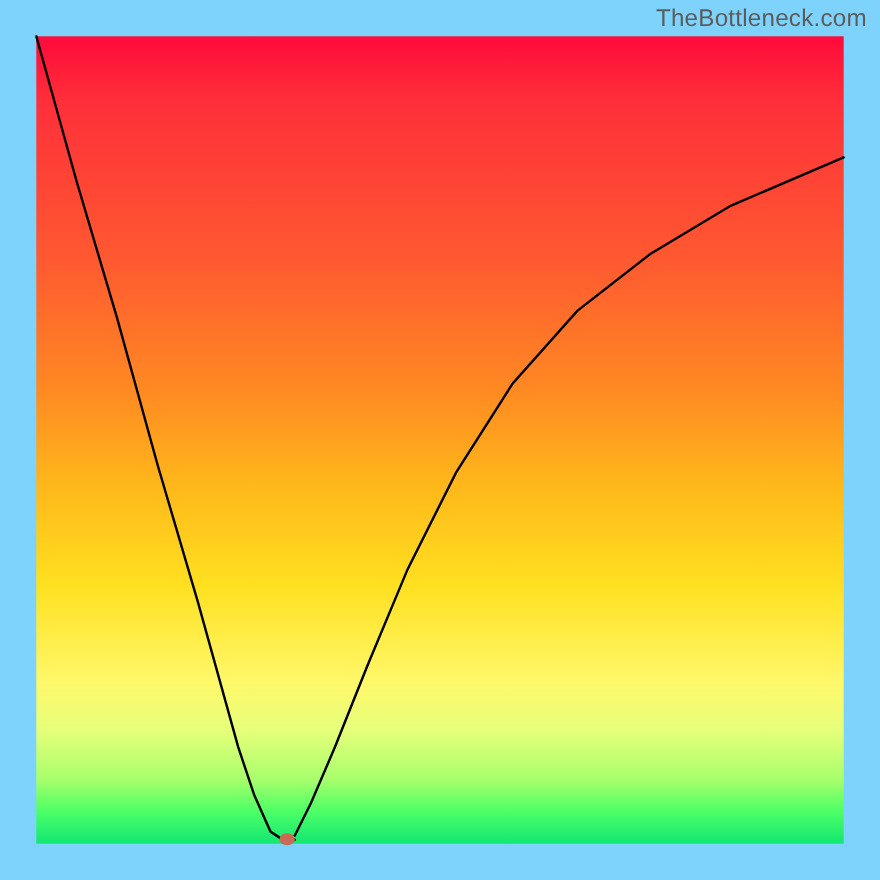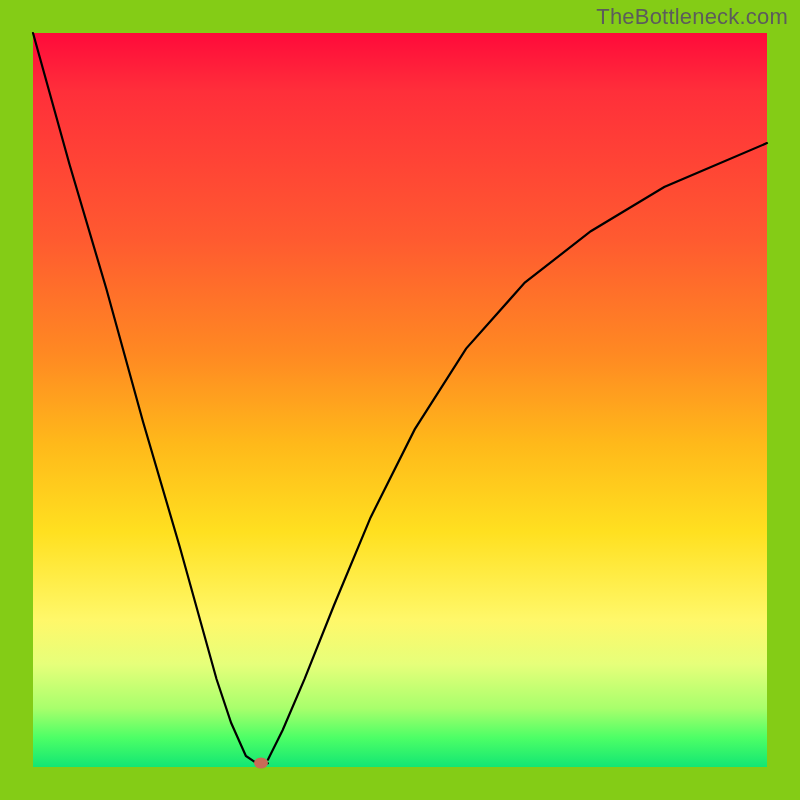--- a/index.html
+++ b/index.html
@@ -8,21 +8,21 @@
     width: 800px;
     height: 800px;
     overflow: hidden;
     background: #000;
     font-family: Arial, Helvetica, sans-serif;
   }
   .frame {
     position: relative;
     width: 800px;
     height: 800px;
-    background: #84cc16;
+    background: #7dd3fc;
   }
   .plot {
     position: absolute;
     left: 33px;
     top: 33px;
     width: 734px;
     height: 734px;
     
     background: linear-gradient(
       to bottom,

